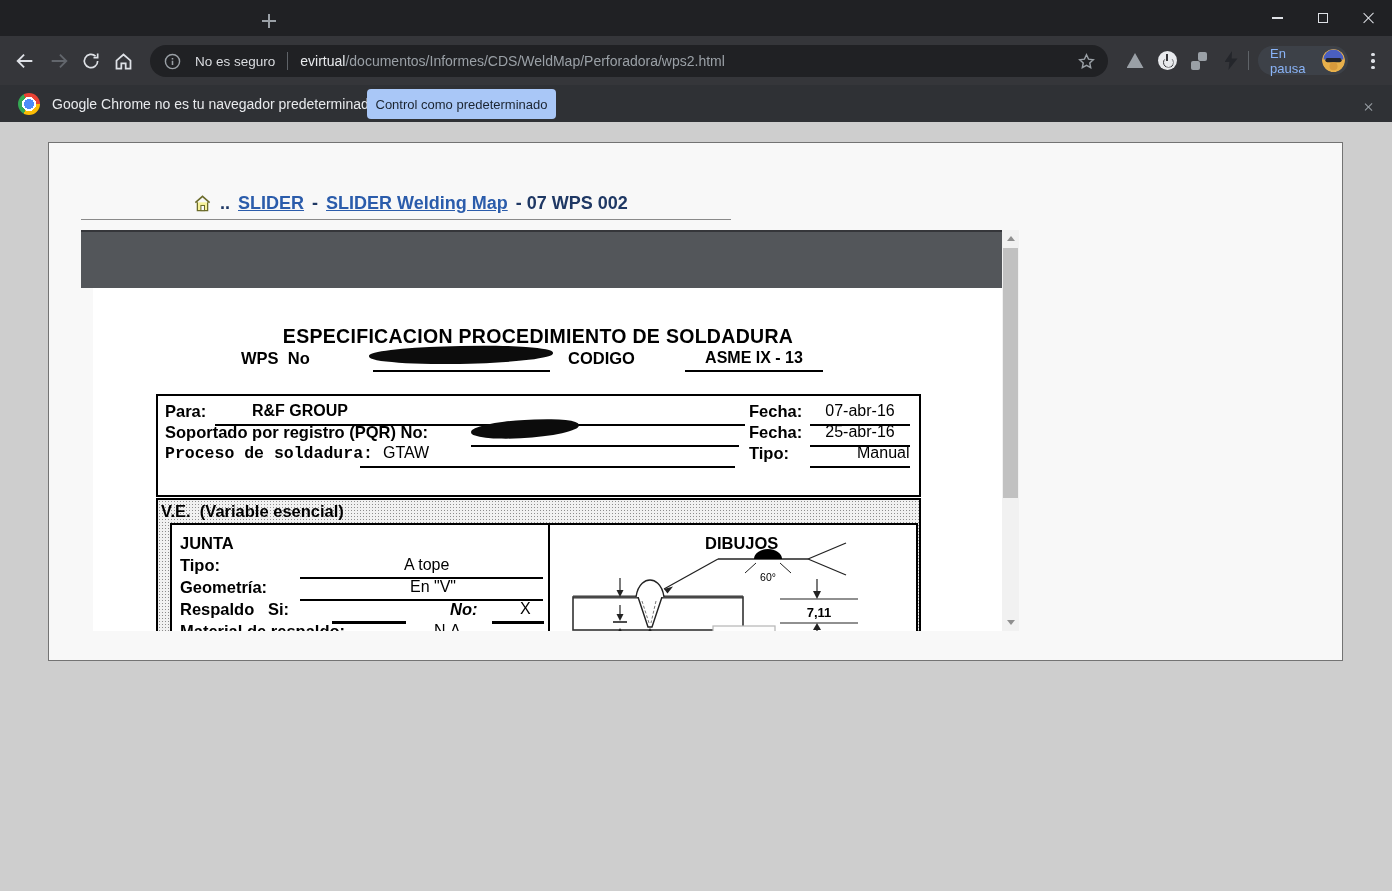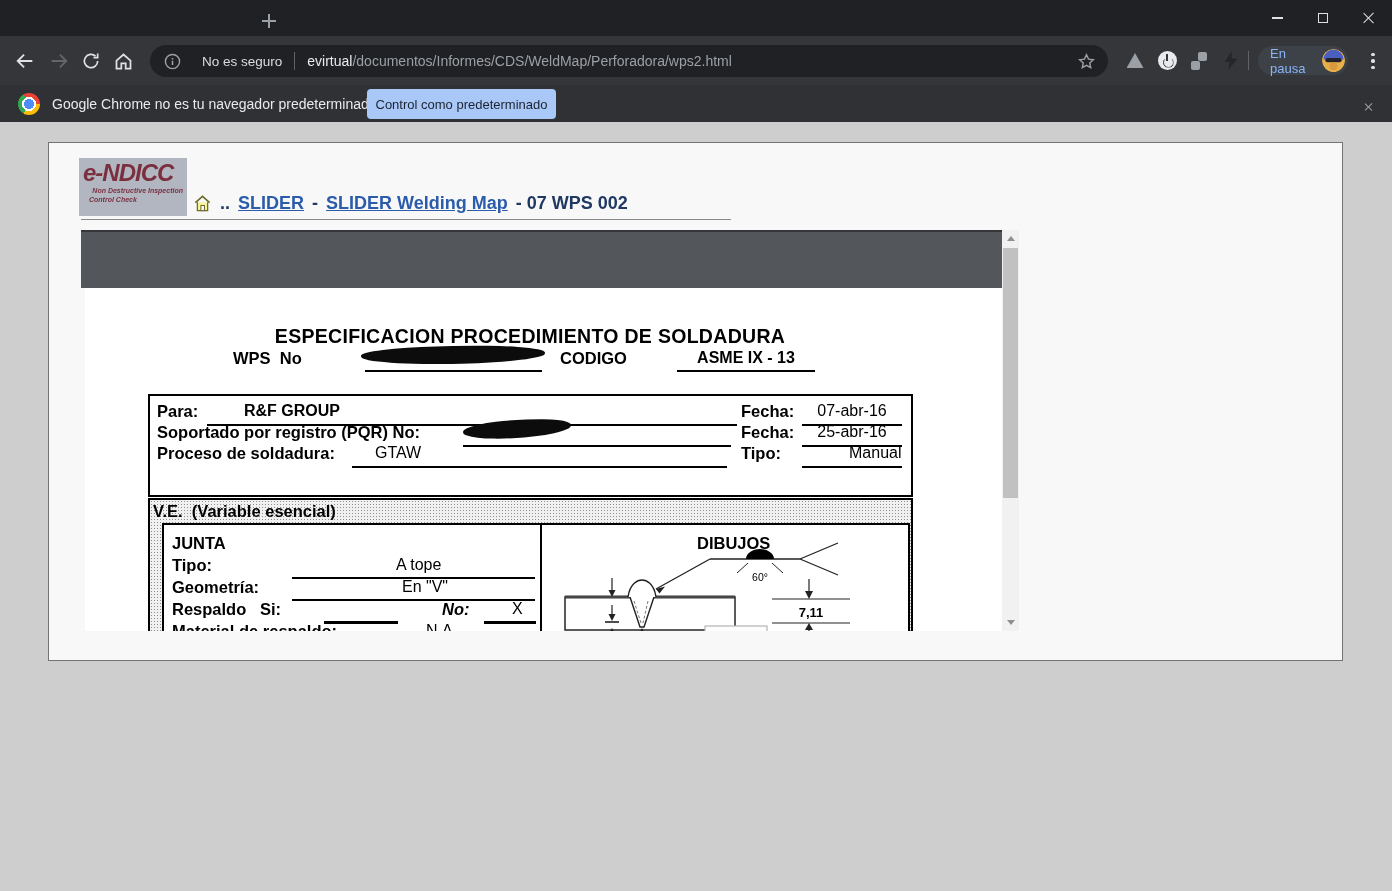--- a/index.html
+++ b/index.html
@@ -34,21 +34,21 @@
   .closex::before,.closex::after { content:""; position:absolute; left:5.3px; top:-1px; width:1.4px;
                height:14px; background:#dee1e6; }
   .closex::before { transform:rotate(45deg);} .closex::after { transform:rotate(-45deg);}
 
   
   .toolbar { position:absolute; left:0; top:36px; width:1392px; height:49px; background:#35363a; }
   .navicon { position:absolute; top:12px; width:26px; height:26px; display:flex; align-items:center;
              justify-content:center; }
   .omnibox { position:absolute; left:150px; top:9px; width:958px; height:32px; border-radius:16px;
              background:#202124; display:flex; align-items:center; padding:0 14px; }
-  .sec-label { color:#dadce0; font-size:13.5px; margin-left:21px; }
+  .sec-label { color:#dadce0; font-size:13.5px; margin-left:14px; }
   .vdiv { width:1px; height:18px; background:#5f6368; margin:0 12px; }
   .url { font-size:14px; white-space:nowrap; overflow:hidden; }
   .url .host { color:#e8eaed; } .url .path { color:#9aa0a6; }
   .star { position:absolute; right:12px; top:7px; }
   .extrow { position:absolute; top:0; height:49px; }
   .drive-tri { width:17px; height:15px; background:#9aa0a6;
                clip-path:polygon(50% 0, 100% 100%, 0 100%, 28% 45%); }
   .power { position:relative; width:19px; height:19px; border-radius:50%; background:#e8eaed; }
   .power::before { content:""; position:absolute; left:5px; top:5.5px; width:9px; height:9px;
                    border:1.8px solid #35363a; border-radius:50%; clip-path:polygon(0 28%,100% 28%,100% 100%,0 100%); }
@@ -88,21 +88,21 @@
   .logo-sub2 { font-size:7px; font-style:italic; font-weight:bold; text-align:left; margin-left:6px; line-height:9px; }
   .breadcrumb { position:absolute; left:144px; top:50px; display:flex; align-items:center; gap:8px;
                 font-size:18px; color:#1f3864; font-weight:bold; white-space:nowrap; }
   .bc-link { color:#2b5cab; text-decoration:underline; font-weight:bold; cursor:pointer; }
   .bc-rule { position:absolute; left:32px; top:76px; width:650px; height:1px; background:#8a8a8a; }
 
   
   .viewer { position:absolute; left:32px; top:87px; width:938px; height:401px; }
   .viewer-toolbar { position:absolute; left:0; top:0; width:921px; height:58px; background:#53565a;
                     border-top:2px solid #35363a; }
-  .docarea { position:absolute; left:4px; top:58px; width:921px; height:343px; background:#fff;
+  .docarea { position:absolute; left:12px; top:58px; width:921px; height:343px; background:#fff;
              overflow:hidden; color:#000; }
   .vscroll { position:absolute; right:0; top:0; width:17px; height:401px; background:#f1f1f1; }
   .varrow { position:absolute; left:0; width:17px; height:17px; display:flex; align-items:center;
             justify-content:center; }
   .tri-up { width:0; height:0; border-left:4px solid rgba(0,0,0,0); border-right:4px solid rgba(0,0,0,0);
             border-bottom:5px solid #8f8f8f; }
   .tri-dn { width:0; height:0; border-left:4px solid rgba(0,0,0,0); border-right:4px solid rgba(0,0,0,0);
             border-top:5px solid #8f8f8f; }
   .vthumb { position:absolute; left:1px; top:18px; width:15px; height:250px; background:#c1c1c1; }
 
@@ -219,25 +219,20 @@
   <div class="infobar">
     <span class="chrome-logo"></span>
     <span class="infobar-msg">Google Chrome no es tu navegador predeterminado</span>
     <button class="infobar-btn">Control como predeterminado</button>
     <span class="infobar-close"><span class="cssx"></span></span>
   </div>
 
   <div class="content">
     <div class="card">
 
-      <div class="logo">
-        <div class="logo-name">e-NDICC</div>
-        <div class="logo-sub">Non Destructive Inspection</div>
-        <div class="logo-sub2">Control Check</div>
-      </div>
 
       <div class="breadcrumb">
         <svg width="19" height="19" viewBox="0 0 24 24">
             <path d="M3 11L12 3l9 8" fill="none" stroke="#6b6b2a" stroke-width="2"></path>
             <path d="M5.5 10.5V21h13V10.5" fill="#f7f29b" stroke="#6b6b2a" stroke-width="1.6"></path>
             <rect x="10" y="14.5" width="4.5" height="6.5" fill="#fff" stroke="#6b6b2a" stroke-width="1.3"></rect>
           </svg>
         <span>..</span>
         <span class="bc-link">SLIDER</span>
         <span>-</span>
@@ -267,21 +262,21 @@
             <span class="dv" style="left:652px;top:6px;width:100px;text-align:center;">07-abr-16</span>
             <div class="uline" style="left:652px;top:28px;width:100px;"></div>
 
             <span class="dl" style="left:7px;top:27px;">Soportado por registro (PQR) No:</span>
             <div class="redact" style="left:313px;top:24px;width:108px;height:18px;border-radius:55% 45% 60% 50%;transform:rotate(-3deg);"></div>
             <div class="uline" style="left:313px;top:49px;width:268px;"></div>
             <span class="dl" style="left:591px;top:27px;">Fecha:</span>
             <span class="dv" style="left:652px;top:27px;width:100px;text-align:center;">25-abr-16</span>
             <div class="uline" style="left:652px;top:49px;width:100px;"></div>
 
-            <span class="dl" style="left:7px;top:48px;">Proceso de soldadura:</span>
+            <span class="dl" style="left:7px;top:48px;font-family:Liberation Mono, monospace;">Proceso de soldadura:</span>
             <span class="dv" style="left:225px;top:48px;">GTAW</span>
             <div class="uline" style="left:202px;top:70px;width:375px;"></div>
             <span class="dl" style="left:591px;top:48px;">Tipo:</span>
             <span class="dv" style="left:655px;top:48px;margin-left:44px;">Manual</span>
             <div class="uline" style="left:652px;top:70px;width:100px;"></div>
           </div>
 
           <div class="vebox">
             <span class="dl pre" style="left:3px;top:2px;">V.E.  (Variable esencial)</span>
             <div class="veinner">

